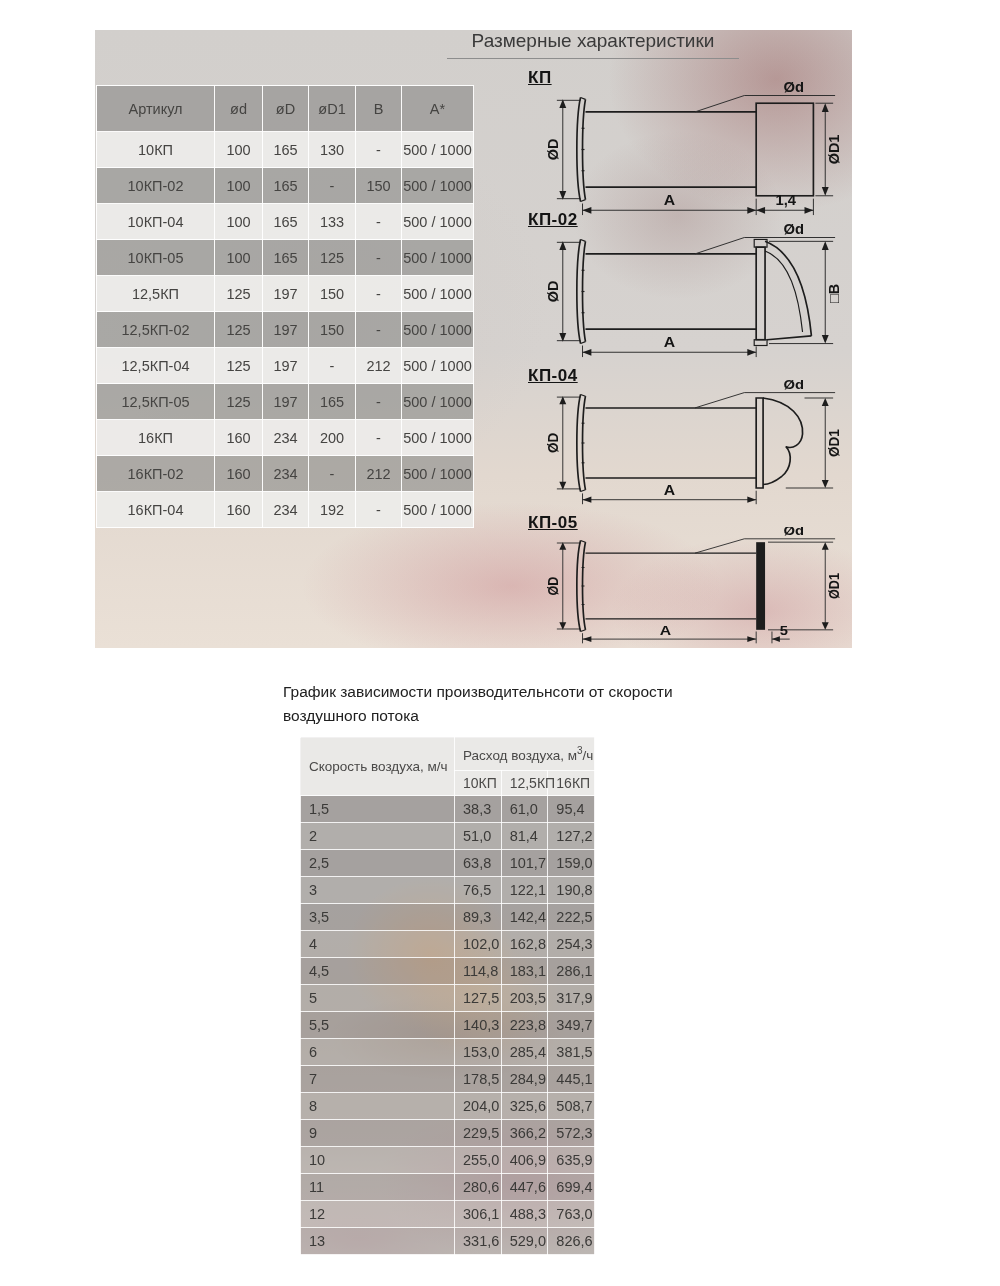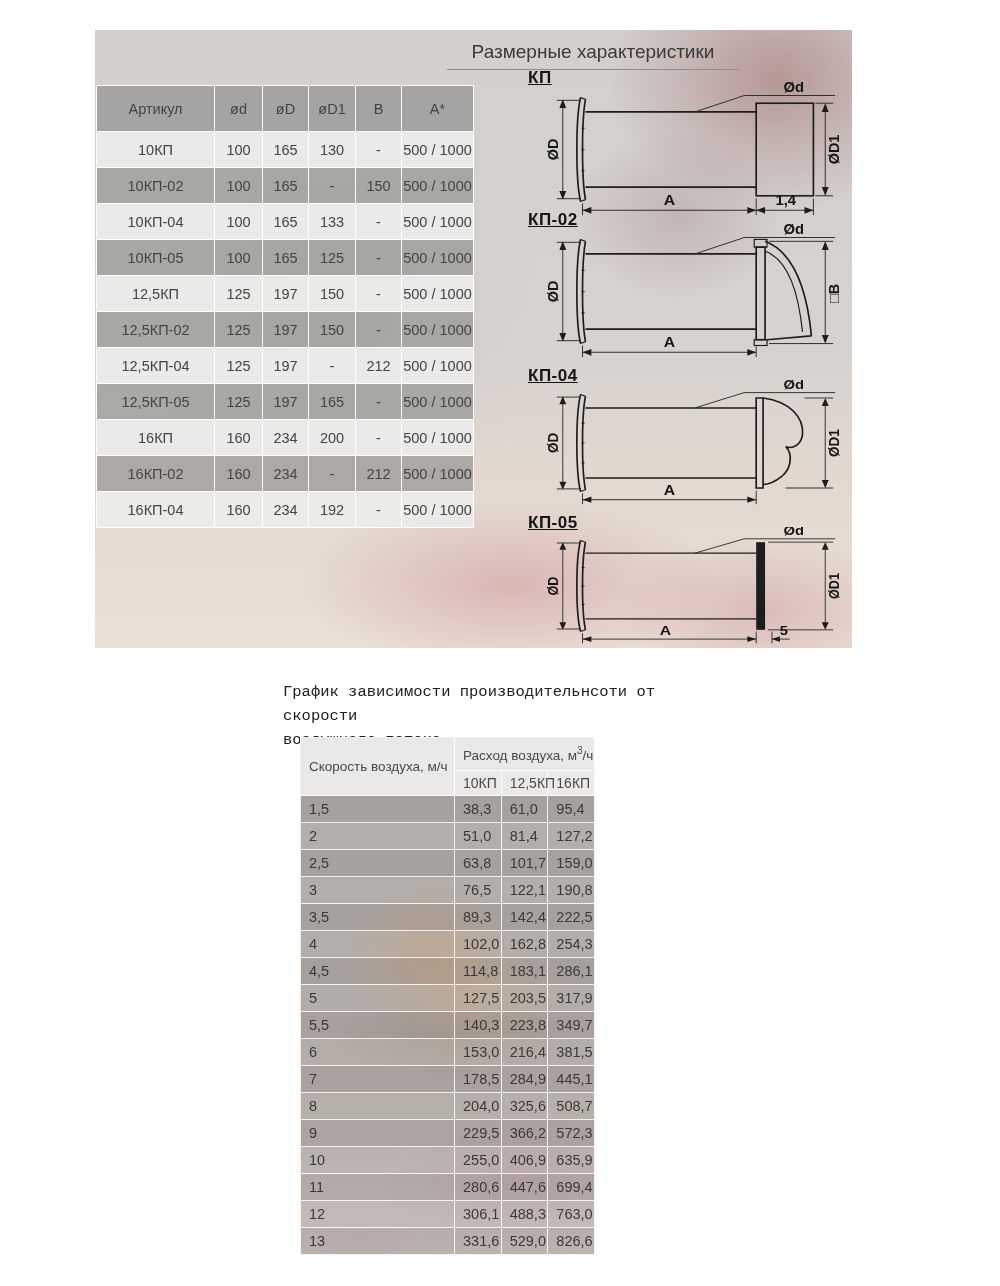--- a/index.html
+++ b/index.html
@@ -13,21 +13,21 @@
     background:
       radial-gradient(ellipse 240px 190px at 90% 8%,  rgba(135,62,62,0.38), transparent 70%),
       radial-gradient(ellipse 150px 120px at 77% 30%, rgba(120,70,70,0.20), transparent 70%),
       radial-gradient(ellipse 300px 120px at 55% 90%, rgba(186,92,104,0.30), transparent 70%),
       radial-gradient(ellipse 220px 110px at 88% 94%, rgba(186,104,116,0.30), transparent 68%),
       radial-gradient(ellipse 300px 260px at 30% 45%, rgba(205,200,196,0.50), transparent 75%),
       linear-gradient(to bottom, #d2cfcc 0%, #d6d2cf 52%, #e2d8cf 72%, #eae0d6 100%);
   }
   
   .sec-title {
-    position:absolute; left:352px; top:11px; width:292px; text-align:center;
+    position:absolute; left:352px; top:0; width:292px; text-align:center;
     font-size:19px; color:#3a3a3a; padding-bottom:6px; border-bottom:1.5px solid #8d8d8d;
   }
 
   
   table.dim { position:absolute; left:1px; top:55px; border-collapse:collapse; table-layout:fixed; }
   table.dim th, table.dim td {
     border:1.5px solid rgba(255,255,255,0.95); text-align:center;
     font-size:14.5px; font-weight:normal; color:#454442;
   }
   table.dim th { height:46px; background:rgba(148,147,145,0.72); }
@@ -43,21 +43,21 @@
   }
   .diag-svg { position:absolute; left:452px; width:296px; }
   svg .ln  { stroke:#1d1d1d; stroke-width:1.7; fill:none; }
   svg .ln2 { stroke:#1d1d1d; stroke-width:1.2; fill:none; }
   svg .dim { stroke:#2c2c2c; stroke-width:1; fill:none; }
   svg .ar  { fill:#1d1d1d; stroke:none; }
   svg text.dlbl { font-family:"Liberation Sans",sans-serif; font-size:15px; font-weight:bold; fill:#151515; }
   svg text.albl { font-family:"Liberation Sans",sans-serif; font-size:16px; font-weight:bold; fill:#151515; }
 
   
-  .flow-heading { position:absolute; left:283px; top:680px; width:430px; font-size:15.5px; line-height:24px; color:#202020;font-family:Liberation Mono, monospace; }
+  .flow-heading { position:absolute; left:283px; top:680px; width:430px; font-size:15.5px; line-height:24px; color:#202020; }
 
   .photo-bottom {
     position:absolute; left:300px; top:737px; width:295px; height:518px; overflow:hidden;
     background:
       radial-gradient(ellipse 120px 110px at 44% 42%, rgba(224,138,58,0.50), transparent 70%),
       radial-gradient(ellipse 110px 90px  at 62% 50%, rgba(232,165,84,0.38), transparent 70%),
       radial-gradient(ellipse 170px 60px  at 50% 58%, rgba(120,70,40,0.28), transparent 70%),
       radial-gradient(ellipse 220px 120px at 75% 86%, rgba(190,118,140,0.40), transparent 65%),
       radial-gradient(ellipse 200px 90px  at 20% 97%, rgba(196,130,148,0.30), transparent 65%),
       linear-gradient(to bottom, #a5a2a0 0%, #a8a3a0 30%, #ab9f97 55%, #b7aaa4 78%, #ded4cd 100%);
@@ -412,21 +412,21 @@
           </tr>
           <tr class="frow-a">
             <td>5,5</td>
             <td>140,3</td>
             <td>223,8</td>
             <td>349,7</td>
           </tr>
           <tr class="frow-b">
             <td>6</td>
             <td>153,0</td>
-            <td>216,4</td>
+            <td>285,4</td>
             <td>381,5</td>
           </tr>
           <tr class="frow-a">
             <td>7</td>
             <td>178,5</td>
             <td>284,9</td>
             <td>445,1</td>
           </tr>
           <tr class="frow-b">
             <td>8</td>

